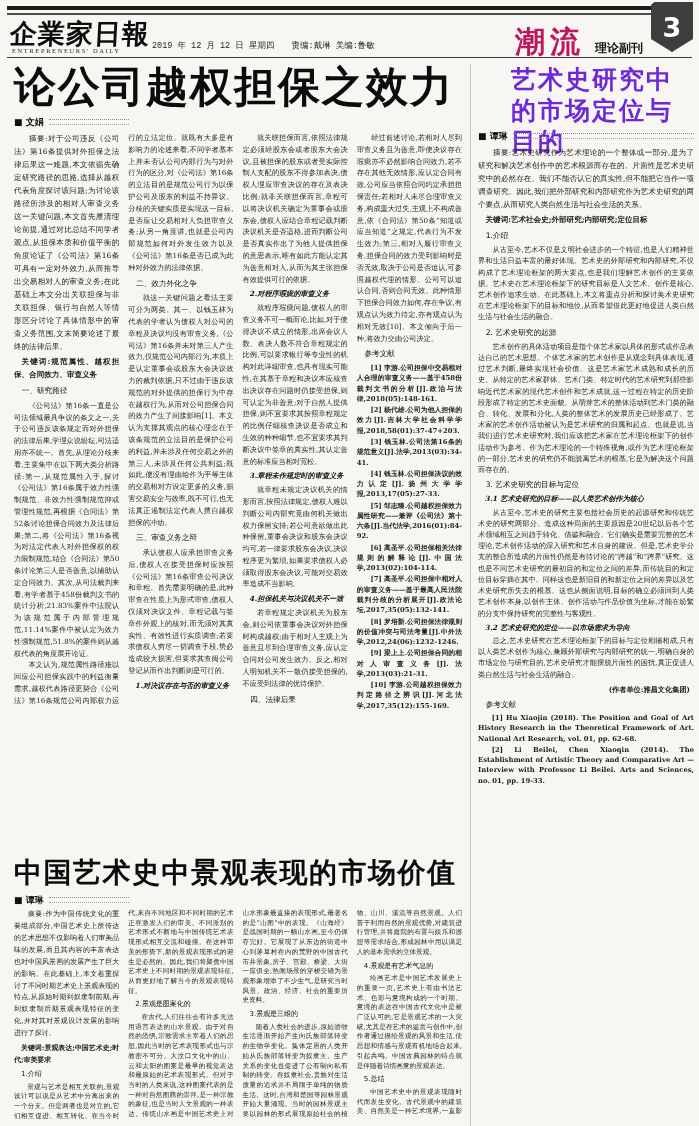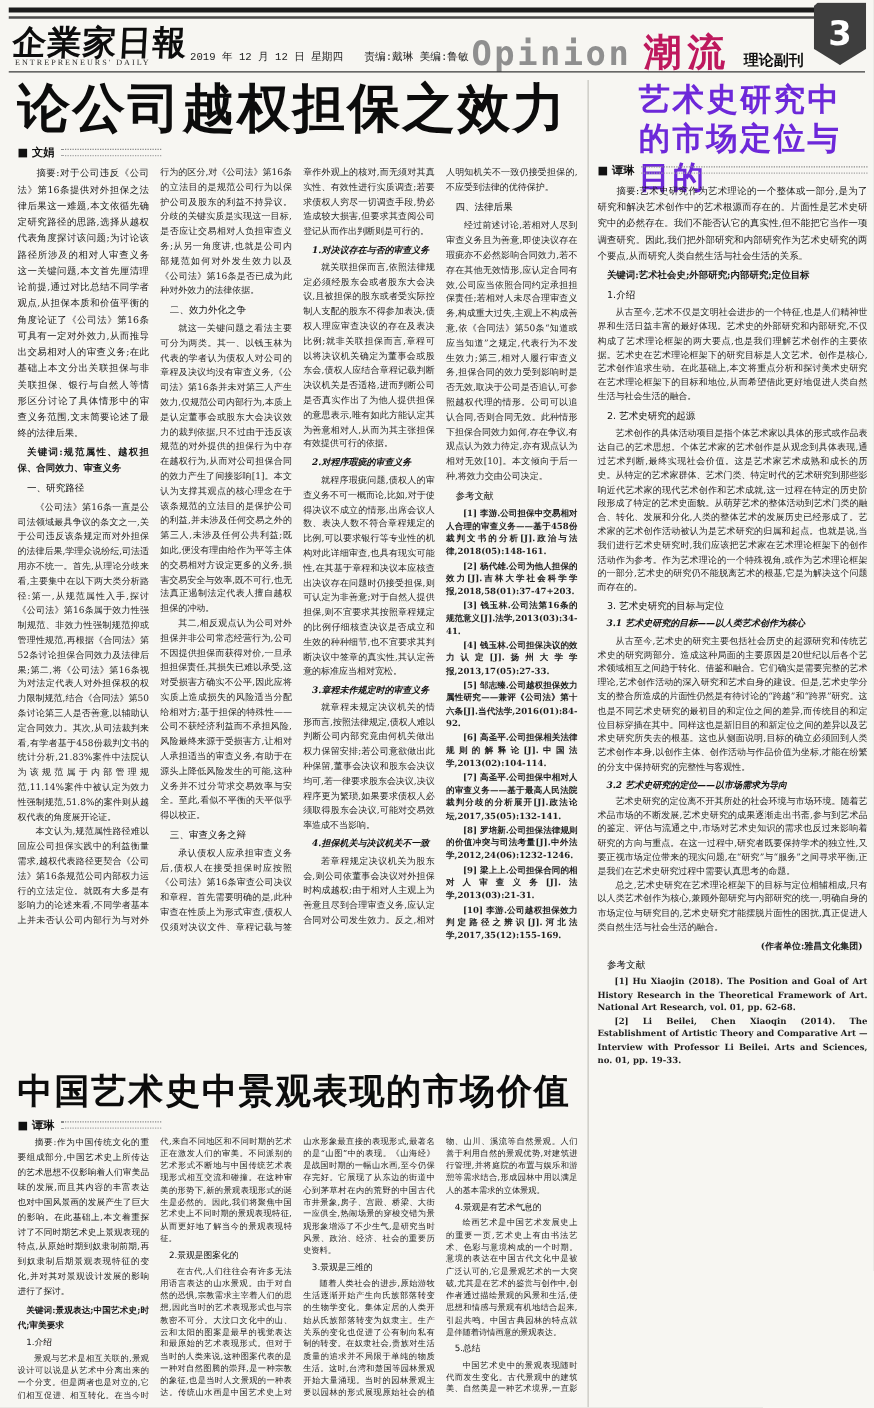--- a/index.html
+++ b/index.html
@@ -68,21 +68,20 @@
 
   <div class="logo">企業家日報</div>
   <div class="logo-en">ENTREPRENEURS' DAILY</div>
 
   <div class="dateline">
     <span>2019 年 12 月 12 日  星期四</span>
     <span>责编:戴琳   美编:鲁敏</span>
   </div>
 
   <div class="right-group">
-    <span class="opinion">Opinion</span>
     <span class="chaoliu">潮流</span>
     <span class="lilun">理论副刊</span>
   </div>
 
   <div class="badge">
     <span>3</span>
   </div>
 
   <div class="rule-mast"></div>
   <div class="divider-v"></div>
@@ -94,21 +93,20 @@
       <span class="dots short"></span>
     </div>
     <div class="flow">
         <div class="fi abs">摘要:对于公司违反《公司法》第16条提供对外担保之法律后果这一难题,本文依循先确定研究路径的思路,选择从越权代表角度探讨该问题;为讨论该路径所涉及的相对人审查义务这一关键问题,本文首先厘清理论前提,通过对比总结不同学者观点,从担保本质和价值平衡的角度论证了《公司法》第16条可具有一定对外效力,从而推导出交易相对人的审查义务;在此基础上本文分出关联担保与非关联担保、银行与自然人等情形区分讨论了具体情形中的审查义务范围,文末简要论述了最终的法律后果。</div>
         <div class="fi kw">关键词:规范属性、越权担保、合同效力、审查义务</div>
         <div class="fi h">一、研究路径</div>
         <div class="fi p">《公司法》第16条一直是公司法领域最具争议的条文之一,关于公司违反该条规定而对外担保的法律后果,学理众说纷纭,司法适用亦不统一。首先,从理论分歧来看,主要集中在以下两大类分析路径:第一,从规范属性入手,探讨《公司法》第16条属于效力性强制规范、非效力性强制规范抑或管理性规范,再根据《合同法》第52条讨论担保合同效力及法律后果;第二,将《公司法》第16条视为对法定代表人对外担保权的权力限制规范,结合《合同法》第50条讨论第三人是否善意,以辅助认定合同效力。其次,从司法裁判来看,有学者基于458份裁判文书的统计分析,21.83%案件中法院认为该规范属于内部管理规范,11.14%案件中被认定为效力性强制规范,51.8%的案件则从越权代表的角度展开论证。</div>
         <div class="fi p">本文认为,规范属性路径难以回应公司担保实践中的利益衡量需求,越权代表路径更契合《公司法》第16条规范公司内部权力运行的立法定位。就既有大多是有影响力的论述来看,不同学者基本上并未否认公司内部行为与对外行为的区分,对《公司法》第16条的立法目的是规范公司行为以保护公司及股东的利益不持异议。分歧的关键实质是实现这一目标,是否应让交易相对人负担审查义务;从另一角度讲,也就是公司内部规范如何对外发生效力以及《公司法》第16条是否已成为此种对外效力的法律依据。</div>
         <div class="fi h">二、效力外化之争</div>
         <div class="fi p">就这一关键问题之看法主要可分为两类。其一、以钱玉林为代表的学者认为债权人对公司的章程及决议均没有审查义务,《公司法》第16条并未对第三人产生效力,仅规范公司内部行为,本质上是认定董事会或股东大会决议效力的裁判依据,只不过由于违反该规范的对外提供的担保行为中存在越权行为,从而对公司担保合同的效力产生了间接影响[1]。本文认为支撑其观点的核心理念在于该条规范的立法目的是保护公司的利益,并未涉及任何交易之外的第三人,未涉及任何公共利益;既如此,便没有理由给作为平等主体的交易相对方设定更多的义务,损害交易安全与效率,既不可行,也无法真正遏制法定代表人擅自越权担保的冲动。</div>
-        <div class="fi p">其二,相反观点认为公司对外担保并非公司常态经营行为,公司不因提供担保而获得对价,一旦承担担保责任,其损失已难以承受,这对受损害方确实不公平,因此应将实质上造成损失的风险适当分配给相对方;基于担保的特殊性——公司不获经济利益而不承担风险,风险最终来源于受损害方,让相对人承担适当的审查义务,有助于在源头上降低风险发生的可能,这种义务并不过分苛求交易效率与安全。至此,看似不平衡的天平似乎得以校正。</div>
         <div class="fi h">三、审查义务之辩</div>
         <div class="fi p">承认债权人应承担审查义务后,债权人在接受担保时应按照《公司法》第16条审查公司决议和章程。首先需要明确的是,此种审查在性质上为形式审查,债权人仅须对决议文件、章程记载与签章作外观上的核对,而无须对其真实性、有效性进行实质调查;若要求债权人穷尽一切调查手段,势必造成较大损害,但要求其查阅公司登记从而作出判断则是可行的。</div>
         <div class="fi h2">1.对决议存在与否的审查义务</div>
         <div class="fi p">就关联担保而言,依照法律规定必须经股东会或者股东大会决议,且被担保的股东或者受实际控制人支配的股东不得参加表决,债权人理应审查决议的存在及表决比例;就非关联担保而言,章程可以将决议机关确定为董事会或股东会,债权人应结合章程记载判断决议机关是否适格,进而判断公司是否真实作出了为他人提供担保的意思表示,唯有如此方能认定其为善意相对人,从而为其主张担保有效提供可行的依据。</div>
         <div class="fi h2">2.对程序瑕疵的审查义务</div>
         <div class="fi p">就程序瑕疵问题,债权人的审查义务不可一概而论,比如,对于使得决议不成立的情形,出席会议人数、表决人数不符合章程规定的比例,可以要求银行等专业性的机构对此详细审查,也具有现实可能性,在其基于章程和决议本应核查出决议存在问题时仍接受担保,则可认定为非善意;对于自然人提供担保,则不宜要求其按照章程规定的比例仔细核查决议是否成立和生效的种种细节,也不宜要求其判断决议中签章的真实性,其认定善意的标准应当相对宽松。</div>
         <div class="fi h2">3.章程未作规定时的审查义务</div>
         <div class="fi p">就章程未规定决议机关的情形而言,按照法律规定,债权人难以判断公司内部究竟由何机关做出权力保留安排;若公司意欲做出此种保留,董事会决议和股东会决议均可,若一律要求股东会决议,决议程序更为繁琐,如果要求债权人必须取得股东会决议,可能对交易效率造成不当影响。</div>
         <div class="fi h2">4.担保机关与决议机关不一致</div>
         <div class="fi p">若章程规定决议机关为股东会,则公司依董事会决议对外担保时构成越权;由于相对人主观上为善意且尽到合理审查义务,应认定合同对公司发生效力。反之,相对人明知机关不一致仍接受担保的,不应受到法律的优待保护。</div>
@@ -138,21 +136,20 @@
         <div class="fi abs">摘要:艺术史研究作为艺术理论的一个整体或一部分,是为了研究和解决艺术创作中的艺术根源而存在的。片面性是艺术史研究中的必然存在。我们不能否认它的真实性,但不能把它当作一项调查研究。因此,我们把外部研究和内部研究作为艺术史研究的两个要点,从而研究人类自然生活与社会生活的关系。</div>
         <div class="fi kw">关键词:艺术社会史;外部研究;内部研究;定位目标</div>
         <div class="fi h">1.介绍</div>
         <div class="fi p">从古至今,艺术不仅是文明社会进步的一个特征,也是人们精神世界和生活日益丰富的最好体现。艺术史的外部研究和内部研究,不仅构成了艺术理论框架的两大要点,也是我们理解艺术创作的主要依据。艺术史在艺术理论框架下的研究目标是人文艺术。创作是核心,艺术创作追求生动。在此基础上,本文将重点分析和探讨美术史研究在艺术理论框架下的目标和地位,从而希望借此更好地促进人类自然生活与社会生活的融合。</div>
         <div class="fi h">2. 艺术史研究的起源</div>
         <div class="fi p">艺术创作的具体活动项目是指个体艺术家以具体的形式或作品表达自己的艺术思想。个体艺术家的艺术创作是从观念到具体表现,通过艺术判断,最终实现社会价值。这是艺术家艺术成熟和成长的历史。从特定的艺术家群体、艺术门类、特定时代的艺术研究到那些影响近代艺术家的现代艺术创作和艺术成就,这一过程在特定的历史阶段形成了特定的艺术史面貌。从萌芽艺术的整体活动到艺术门类的融合、转化、发展和分化,人类的整体艺术的发展历史已经形成了。艺术家的艺术创作活动被认为是艺术研究的归属和起点。也就是说,当我们进行艺术史研究时,我们应该把艺术家在艺术理论框架下的创作活动作为参考。作为艺术理论的一个特殊视角,或作为艺术理论框架的一部分,艺术史的研究仍不能脱离艺术的根基,它是为解决这个问题而存在的。</div>
         <div class="fi h">3. 艺术史研究的目标与定位</div>
         <div class="fi h2">3.1 艺术史研究的目标——以人类艺术创作为核心</div>
         <div class="fi p">从古至今,艺术史的研究主要包括社会历史的起源研究和传统艺术史的研究两部分。造成这种局面的主要原因是20世纪以后各个艺术领域相互之间趋于转化、借鉴和融合。它们确实是需要完整的艺术理论,艺术创作活动的深入研究和艺术自身的建设。但是,艺术史学分支的整合所造成的片面性仍然是有待讨论的“跨越”和“跨界”研究。这也是不同艺术史研究的最初目的和定位之间的差异,而传统目的和定位目标穿插在其中。同样这也是新旧目的和新定位之间的差异以及艺术史研究所失去的根基。这也从侧面说明,目标的确立必须回到人类艺术创作本身,以创作主体、创作活动与作品价值为坐标,才能在纷繁的分支中保持研究的完整性与客观性。</div>
         <div class="fi h2">3.2 艺术史研究的定位——以市场需求为导向</div>
-        <div class="fi p">艺术史研究的定位离不开其所处的社会环境与市场环境。随着艺术品市场的不断发展,艺术史研究的成果逐渐走出书斋,参与到艺术品的鉴定、评估与流通之中,市场对艺术史知识的需求也反过来影响着研究的方向与重点。在这一过程中,研究者既要保持学术的独立性,又要正视市场定位带来的现实问题,在“研究”与“服务”之间寻求平衡,正是我们在艺术史研究过程中需要认真思考的命题。</div>
         <div class="fi p">总之,艺术史研究在艺术理论框架下的目标与定位相辅相成,只有以人类艺术创作为核心,兼顾外部研究与内部研究的统一,明确自身的市场定位与研究目的,艺术史研究才能摆脱片面性的困扰,真正促进人类自然生活与社会生活的融合。</div>
         <div class="fi au">(作者单位:雅昌文化集团)</div>
         <div class="fi h">参考文献</div>
         <div class="fi ref">[1] Hu Xiaojin (2018). The Position and Goal of Art History Research in the Theoretical Framework of Art. National Art Research, vol. 01, pp. 62-68.</div>
         <div class="fi ref">[2] Li Beilei, Chen Xiaoqin (2014). The Establishment of Artistic Theory and Comparative Art —Interview with Professor Li Beilei. Arts and Sciences, no. 01, pp. 19-33.</div>
       </div>
   </div>
 
   <div class="a3">
     <div class="headline3">中国艺术史中景观表现的市场价值</div>

